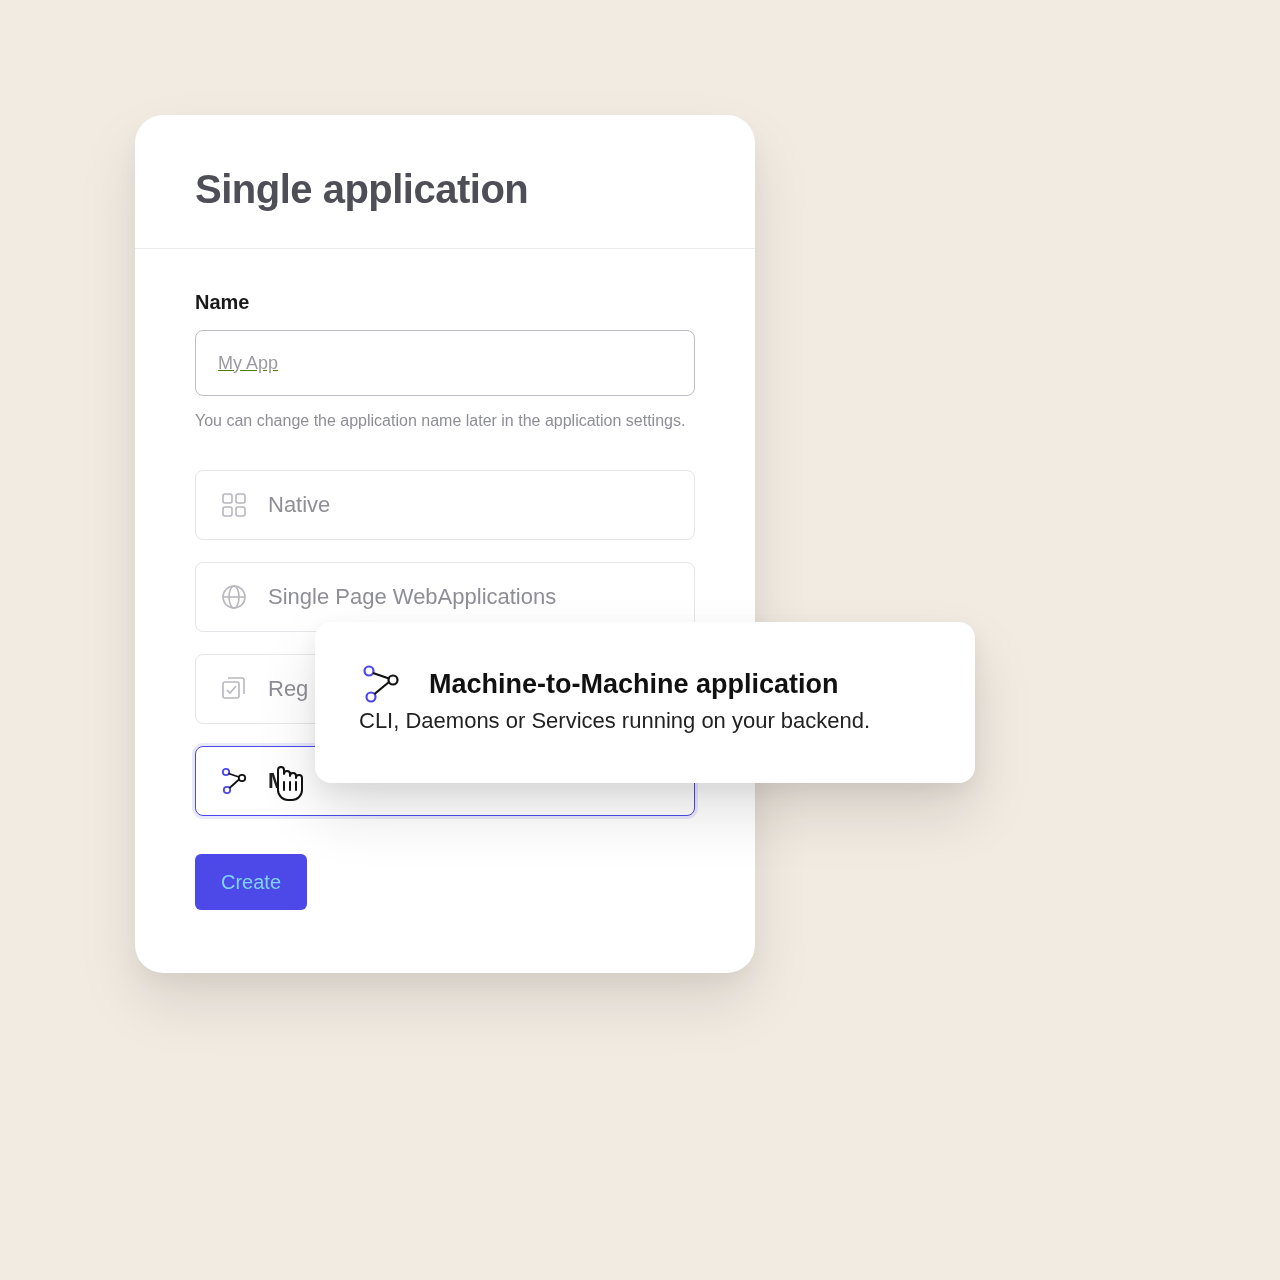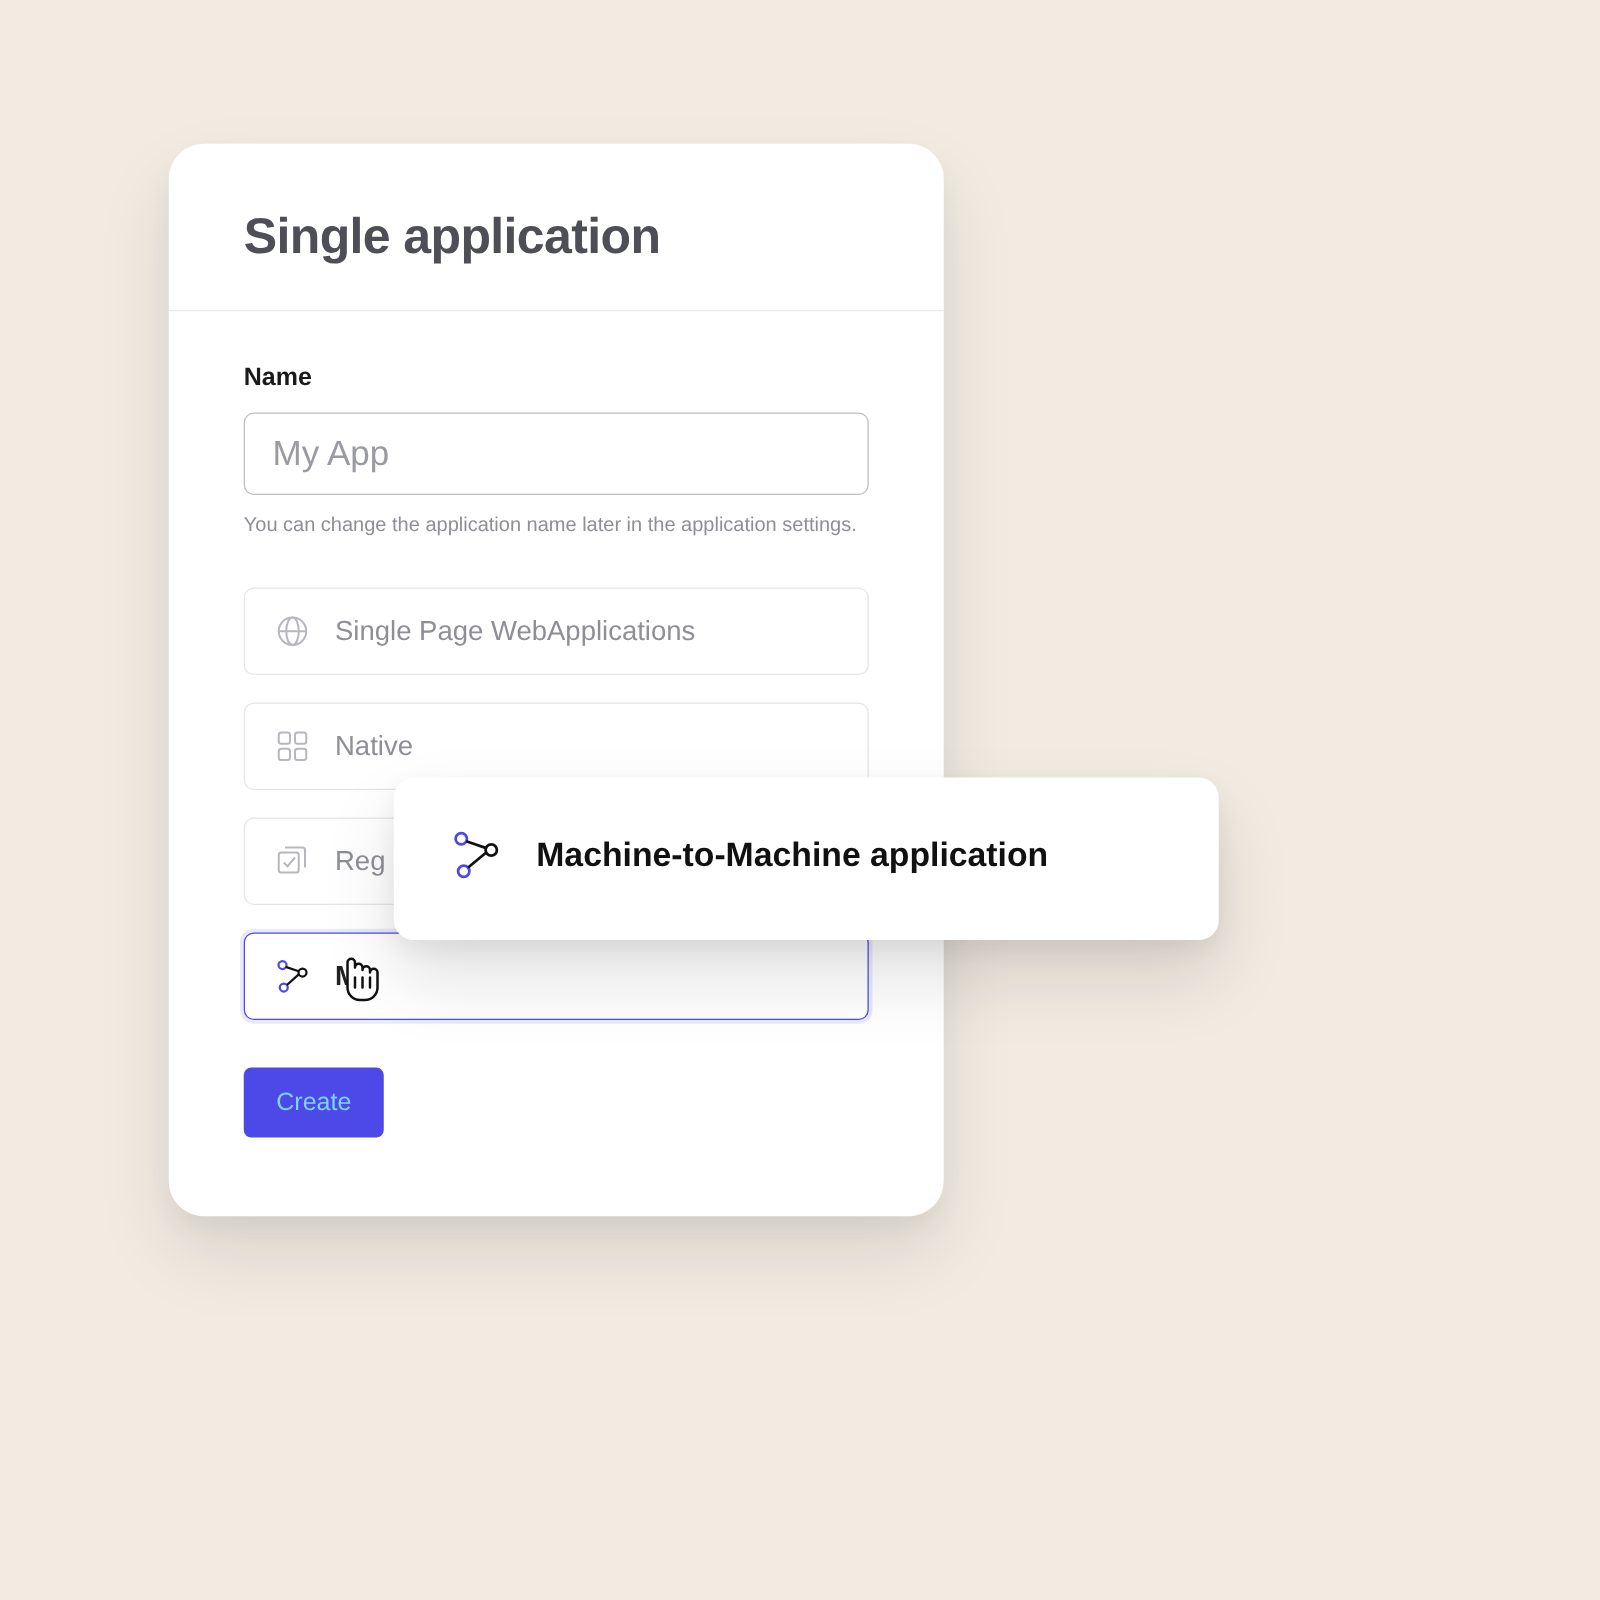--- a/index.html
+++ b/index.html
@@ -39,24 +39,25 @@
     color: #1a1a1a;
     margin-bottom: 16px;
     display: block;
   }
   .text-input {
     width: 100%;
     height: 66px;
     border: 1.5px solid #bdbdc4;
     border-radius: 8px;
     padding: 0 22px;
-    font-size: 28px;
-    color: #a21caf;
+    font-size: 18px;
+    color: #4d7c0f;
     outline: none;
     background: #fff;
+    text-decoration: underline;
   }
   .text-input::placeholder { color: #9a9aa2; }
   .help-text {
     font-size: 16px;
     color: #8e8e96;
     margin-top: 16px;
   }
   .options { margin-top: 40px; }
   .option {
     display: flex;
@@ -142,38 +143,38 @@
   <div class="card-body">
     <label class="field-label">Name</label>
     <input class="text-input" type="text" placeholder="My App" style="">
     <p class="help-text">You can change the application name later in the application settings.</p>
 
     <div class="options">
 
       <div class="option">
         <span class="icon-wrap">
           <svg width="28" height="28" viewBox="0 0 28 28" fill="none" stroke="#b7b7bf" stroke-width="1.6">
-            <circle cx="14" cy="14" r="11"></circle>
-            <ellipse cx="14" cy="14" rx="5" ry="11"></ellipse>
-            <line x1="3" y1="14" x2="25" y2="14"></line>
-          </svg>
-        </span>
-        <span class="option-label">Single Page WebApplications</span>
-      </div>
-
-      <div class="option">
-        <span class="icon-wrap">
-          <svg width="28" height="28" viewBox="0 0 28 28" fill="none" stroke="#b7b7bf" stroke-width="1.6">
             <rect x="3" y="3" width="9" height="9" rx="2"></rect>
             <rect x="16" y="3" width="9" height="9" rx="2"></rect>
             <rect x="3" y="16" width="9" height="9" rx="2"></rect>
             <rect x="16" y="16" width="9" height="9" rx="2"></rect>
           </svg>
         </span>
         <span class="option-label">Native</span>
+      </div>
+
+      <div class="option">
+        <span class="icon-wrap">
+          <svg width="28" height="28" viewBox="0 0 28 28" fill="none" stroke="#b7b7bf" stroke-width="1.6">
+            <circle cx="14" cy="14" r="11"></circle>
+            <ellipse cx="14" cy="14" rx="5" ry="11"></ellipse>
+            <line x1="3" y1="14" x2="25" y2="14"></line>
+          </svg>
+        </span>
+        <span class="option-label">Single Page WebApplications</span>
       </div>
 
       <div class="option">
         <span class="icon-wrap">
           <svg width="28" height="28" viewBox="0 0 28 28" fill="none" stroke="#b7b7bf" stroke-width="1.6">
             <rect x="3" y="7" width="16" height="16" rx="2"></rect>
             <path d="M8 3 h14 a2 2 0 0 1 2 2 v14"></path>
             <path d="M7 15 l3 3 l6 -7"></path>
           </svg>
         </span>
@@ -205,20 +206,21 @@
       <svg width="44" height="44" viewBox="0 0 44 44" fill="none" stroke="#111" stroke-width="2.2">
         <circle cx="10" cy="9" r="4.5" fill="#fff" stroke="#4d49e9"></circle>
         <circle cx="34" cy="18" r="4.5" fill="#fff"></circle>
         <circle cx="12" cy="35" r="4.5" fill="#fff" stroke="#4d49e9"></circle>
         <line x1="14" y1="11" x2="30" y2="16.5"></line>
         <line x1="30" y1="20" x2="15.5" y2="32"></line>
       </svg>
     </span>
     <span class="tooltip-title">Machine-to-Machine application</span>
   </div>
+  <p class="tooltip-desc">CLI, Daemons or Services running on your backend.</p>
 </div>
 
 <div class="cursor">
   <svg width="52" height="52" viewBox="0 0 52 52">
     <g stroke="#111" stroke-width="2" fill="#fff" stroke-linejoin="round" stroke-linecap="round">
       <path d="M16 10 v20 a10 10 0 0 0 10 10 h4 a10 10 0 0 0 10 -10 v-12 a3 3 0 0 0 -6 0 v-2 a3 3 0 0 0 -6 0 v-2 a3 3 0 0 0 -6 0 V10 a3 3 0 0 0 -6 0 z"></path>
       <line x1="22" y1="22" x2="22" y2="30"></line>
       <line x1="28" y1="22" x2="28" y2="30"></line>
       <line x1="34" y1="22" x2="34" y2="30"></line>
     </g>

